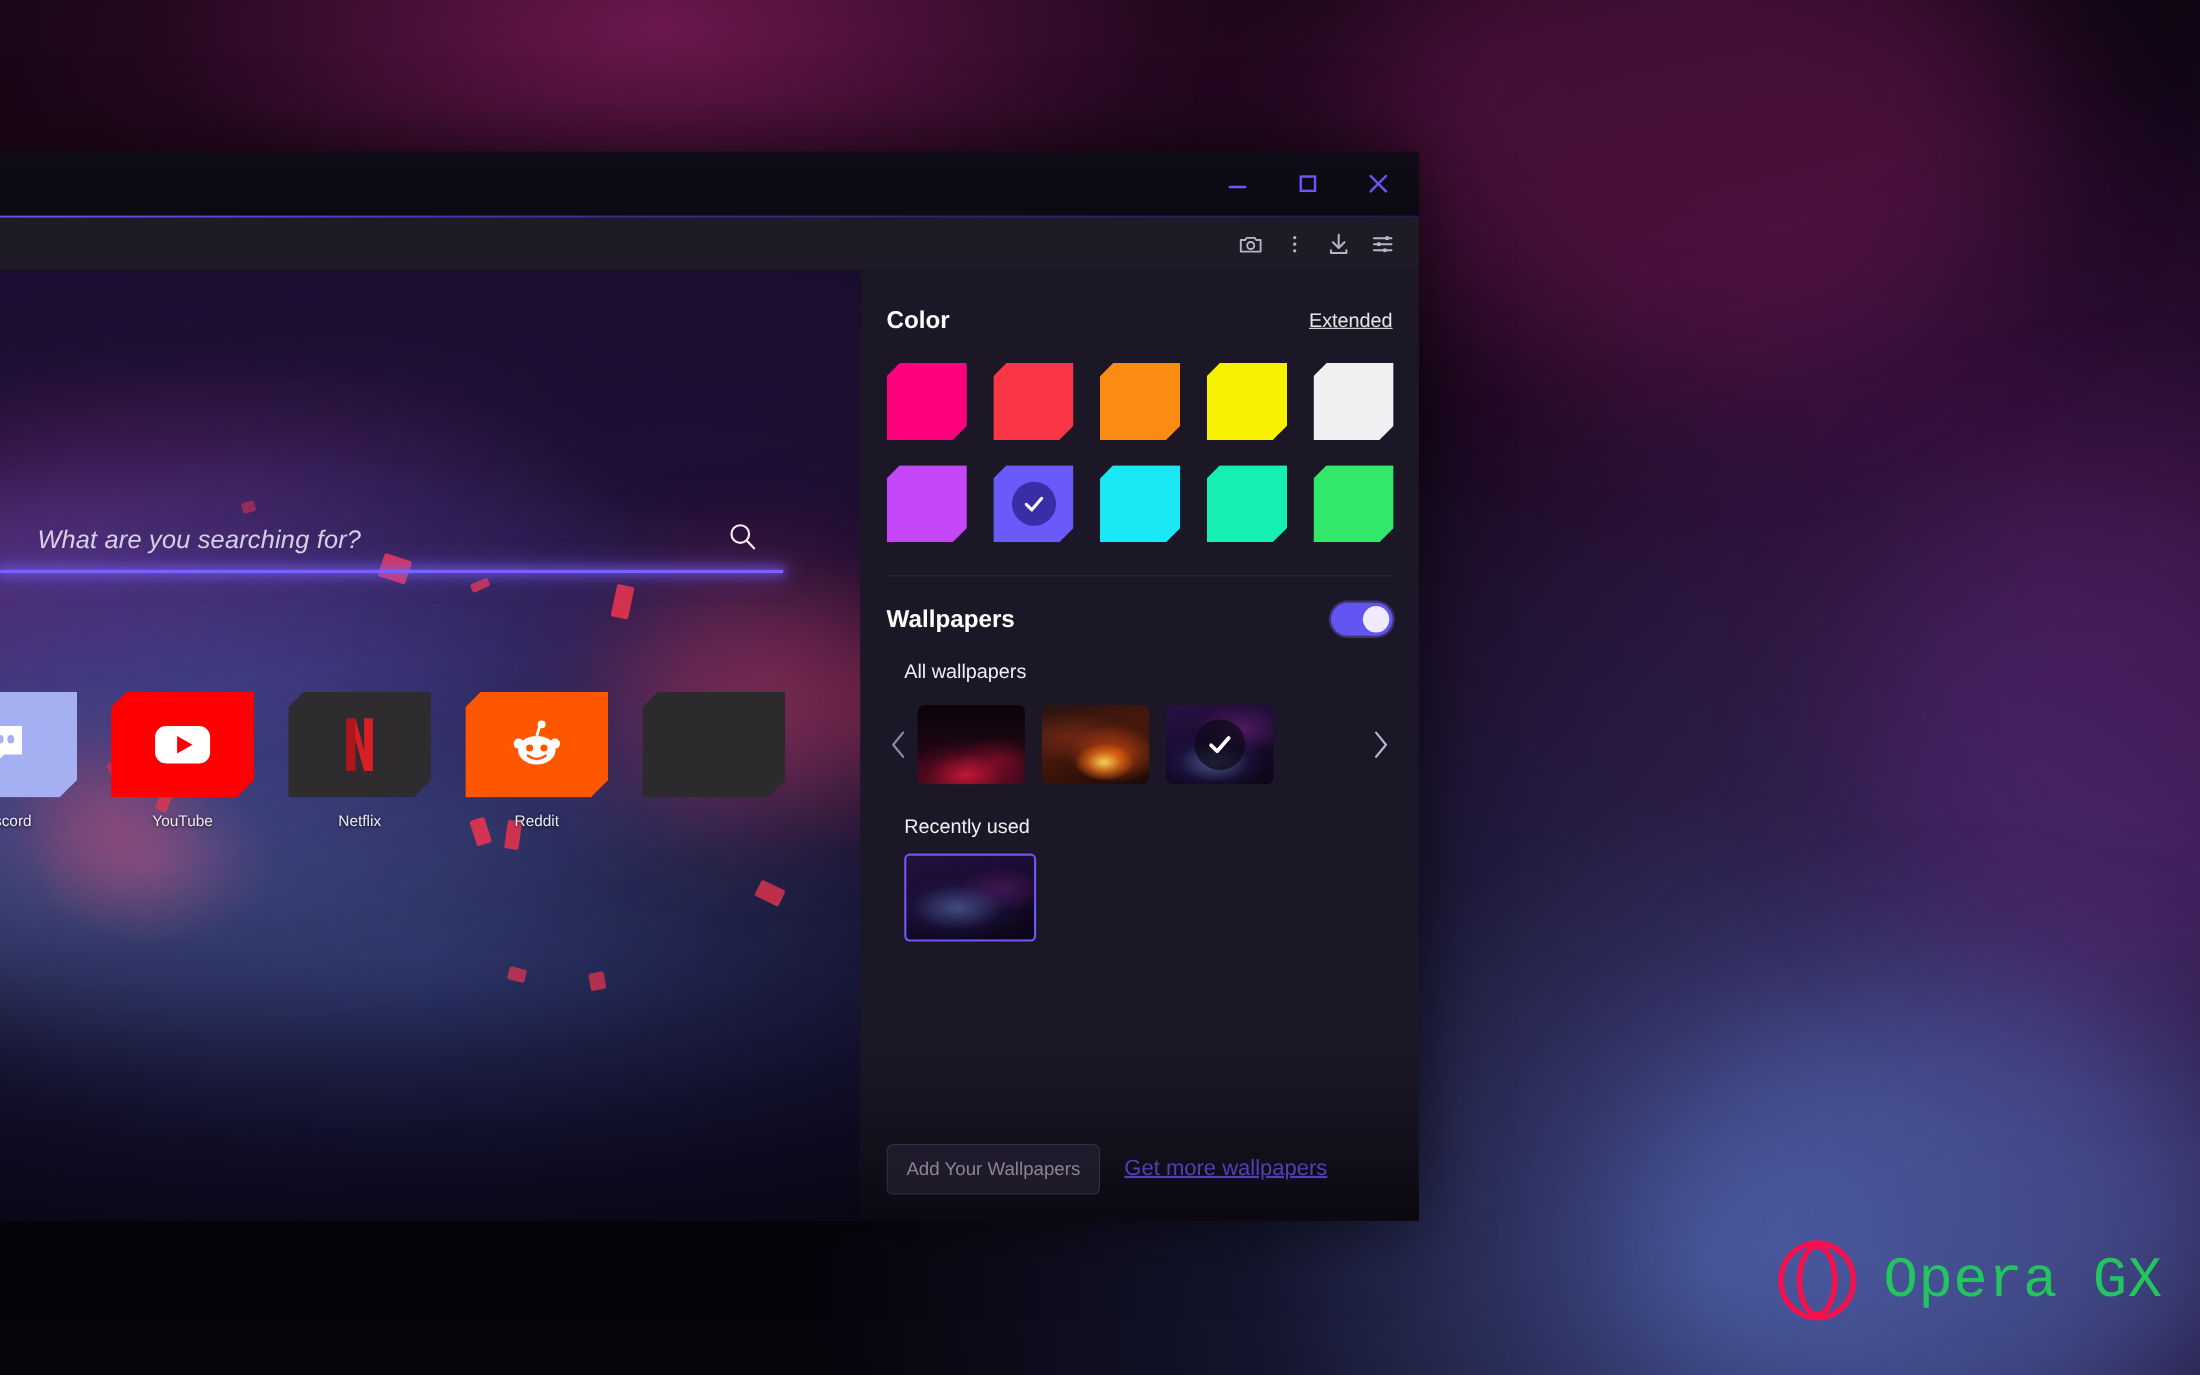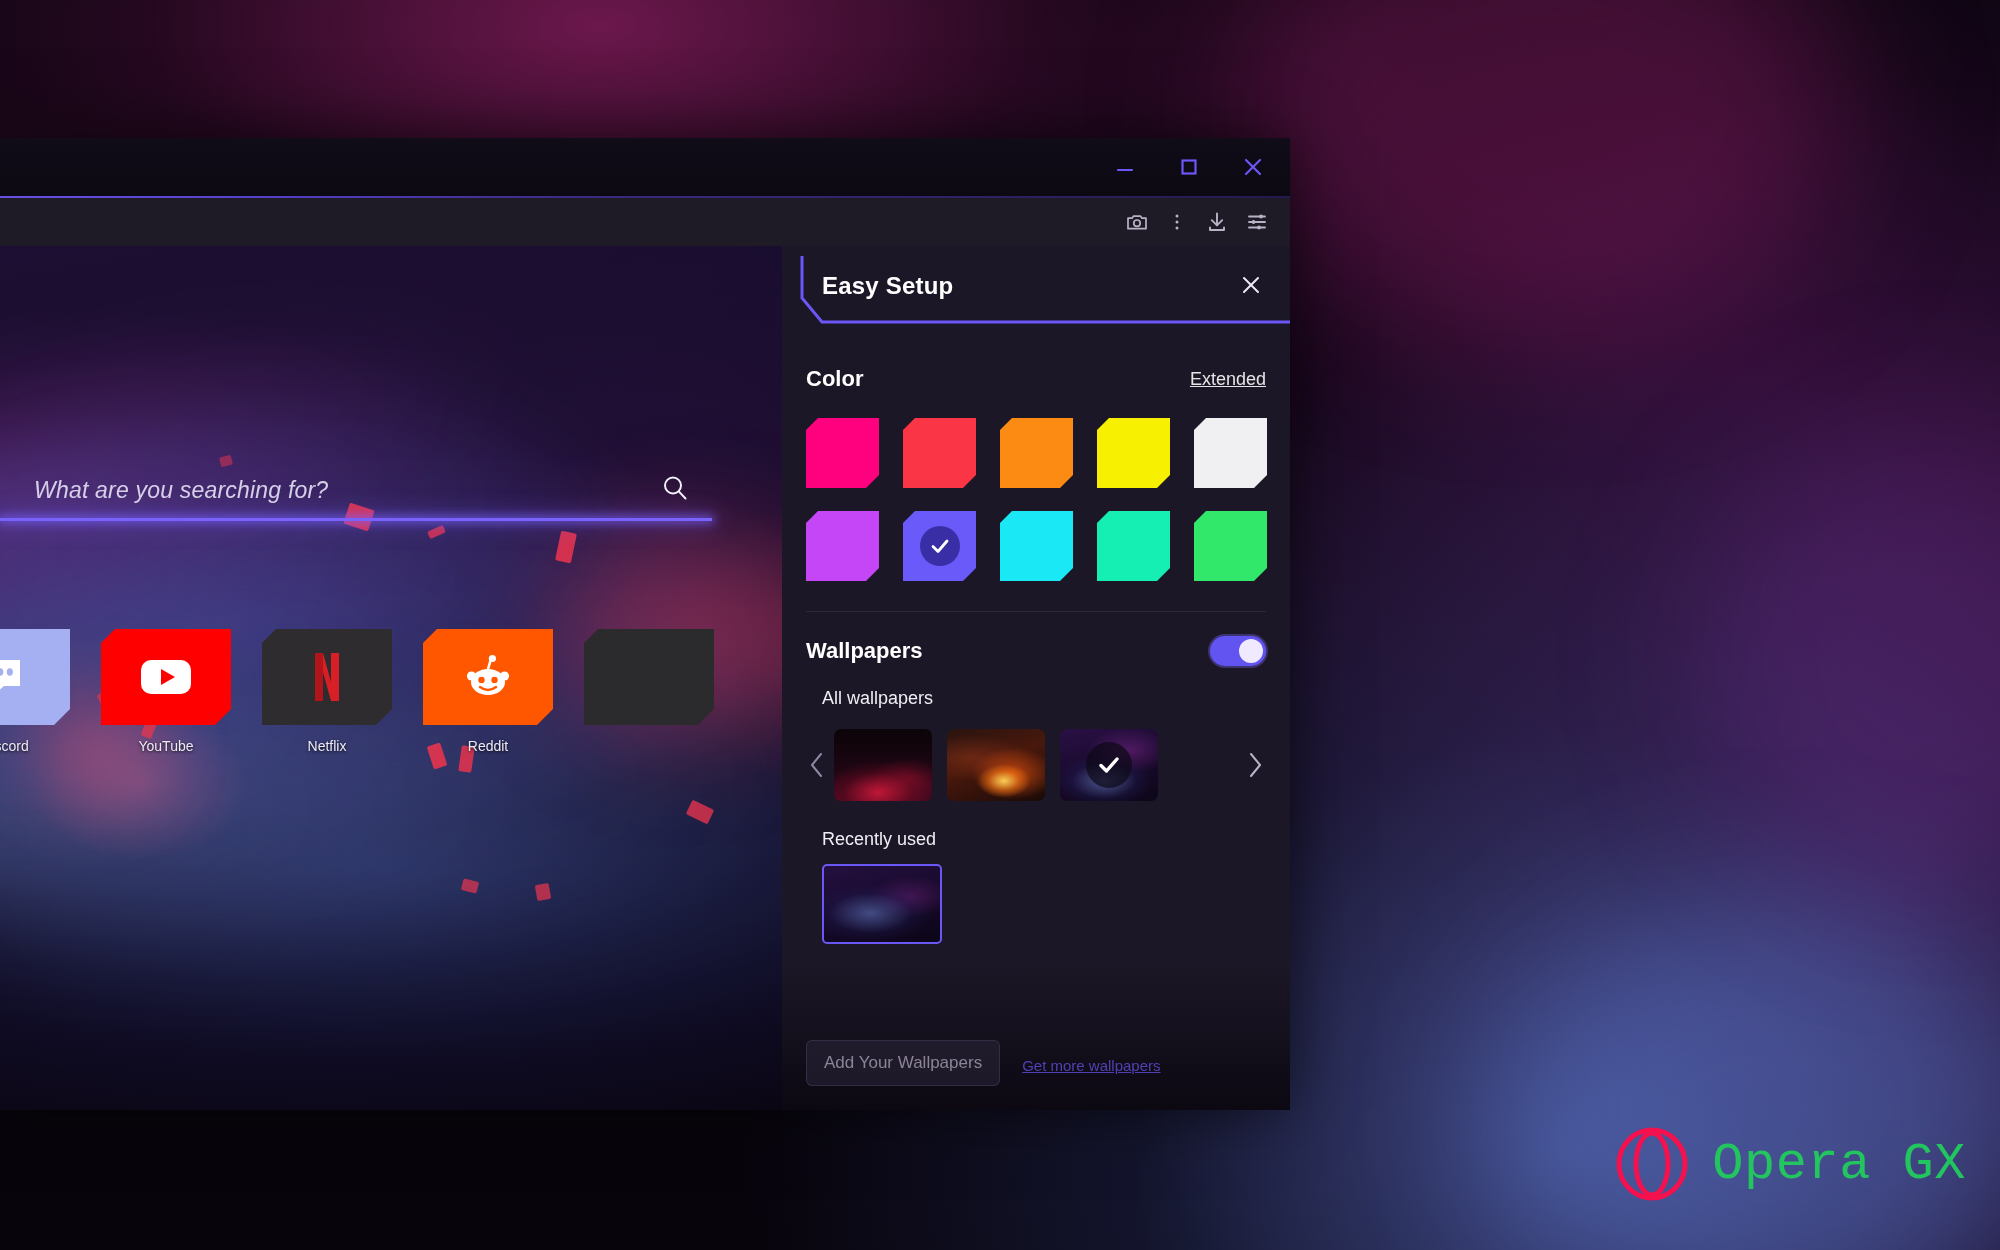--- a/index.html
+++ b/index.html
@@ -270,21 +270,21 @@
     pointer-events: auto;
     background: rgba(44,38,58,0.55);
     border: 1px solid rgba(92,82,118,0.35);
     border-radius: 6px;
     color: #8b8496;
     font-family: "Liberation Sans", sans-serif;
     font-size: 17px; padding: 12px 17px; cursor: pointer;
   }
   #get-more-link {
     pointer-events: auto;
-    color: #5b4ad0; font-size: 15px;
+    color: #5b4ad0; font-size: 20px;
     text-decoration: underline; cursor: pointer;
     padding-bottom: 12px; opacity: 0.85; text-align: right;
   }
 
   
   #gx-logo {
     position: absolute; right: 34px; bottom: 48px;
     display: flex; align-items: center; gap: 22px;
   }
   #gx-name {
@@ -450,32 +450,20 @@
       <div class="sd">
         <div class="sd-tile" style="background:#2b2a2d;"></div>
         <div class="sd-label"></div>
       </div>
 
     </div>
   </div>
 
   <div id="panel">
 
-    <div id="panel-header">
-      <svg id="panel-accent" viewBox="0 0 490 72">
-        <path d="M2,0 L2,42 L22,66 L490,66" fill="none" stroke="#6b57f5" stroke-width="3"></path>
-      </svg>
-      <div id="panel-title">Easy Setup</div>
-      <div id="panel-close">
-        <svg width="24" height="24" viewBox="0 0 24 24">
-          <line x1="5" y1="5" x2="19" y2="19" stroke="#efeaf8" stroke-width="2" stroke-linecap="round"></line>
-          <line x1="19" y1="5" x2="5" y2="19" stroke="#efeaf8" stroke-width="2" stroke-linecap="round"></line>
-        </svg>
-      </div>
-    </div>
 
     <div class="sec-head">
       <div class="sec-title">Color</div>
       <div class="link">Extended</div>
     </div>
 
     <div id="swatches">
         <div class="swatch" style="background: rgb(255, 0, 127);"></div>
         <div class="swatch" style="background: rgb(250, 53, 70);"></div>
         <div class="swatch" style="background: rgb(251, 139, 18);"></div>

